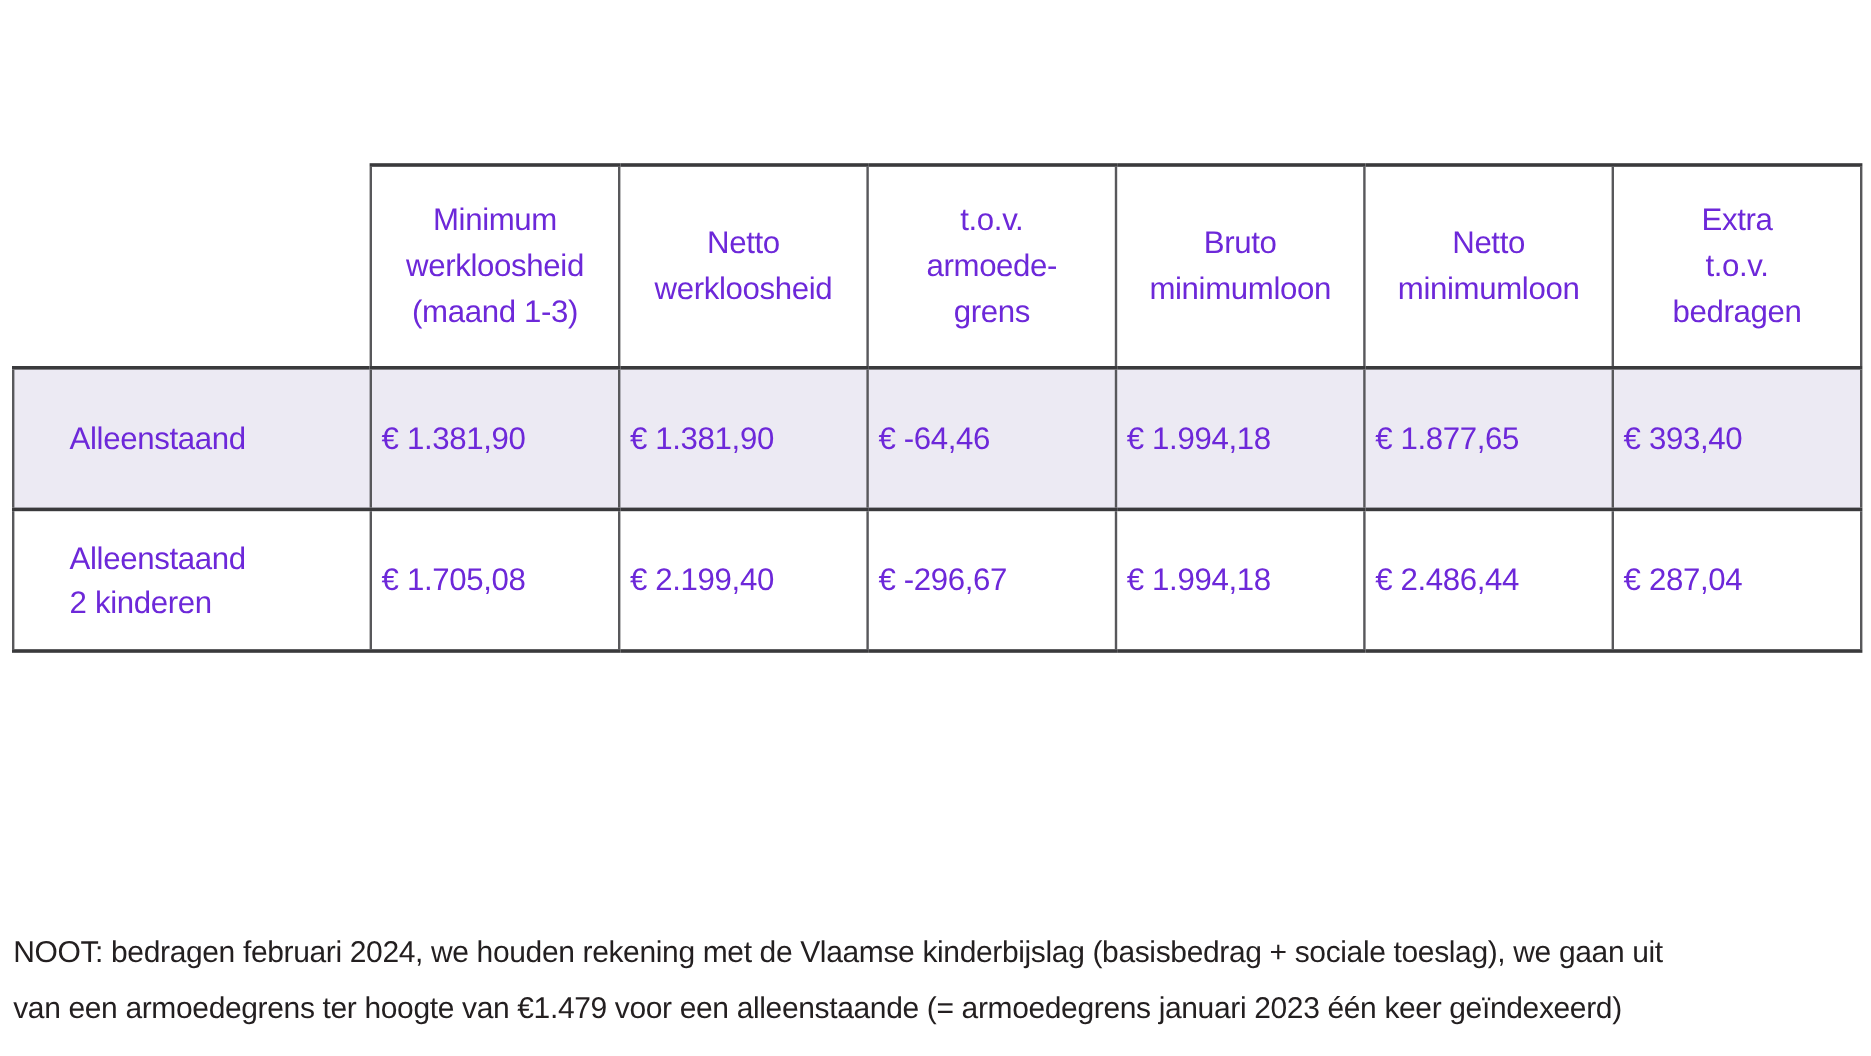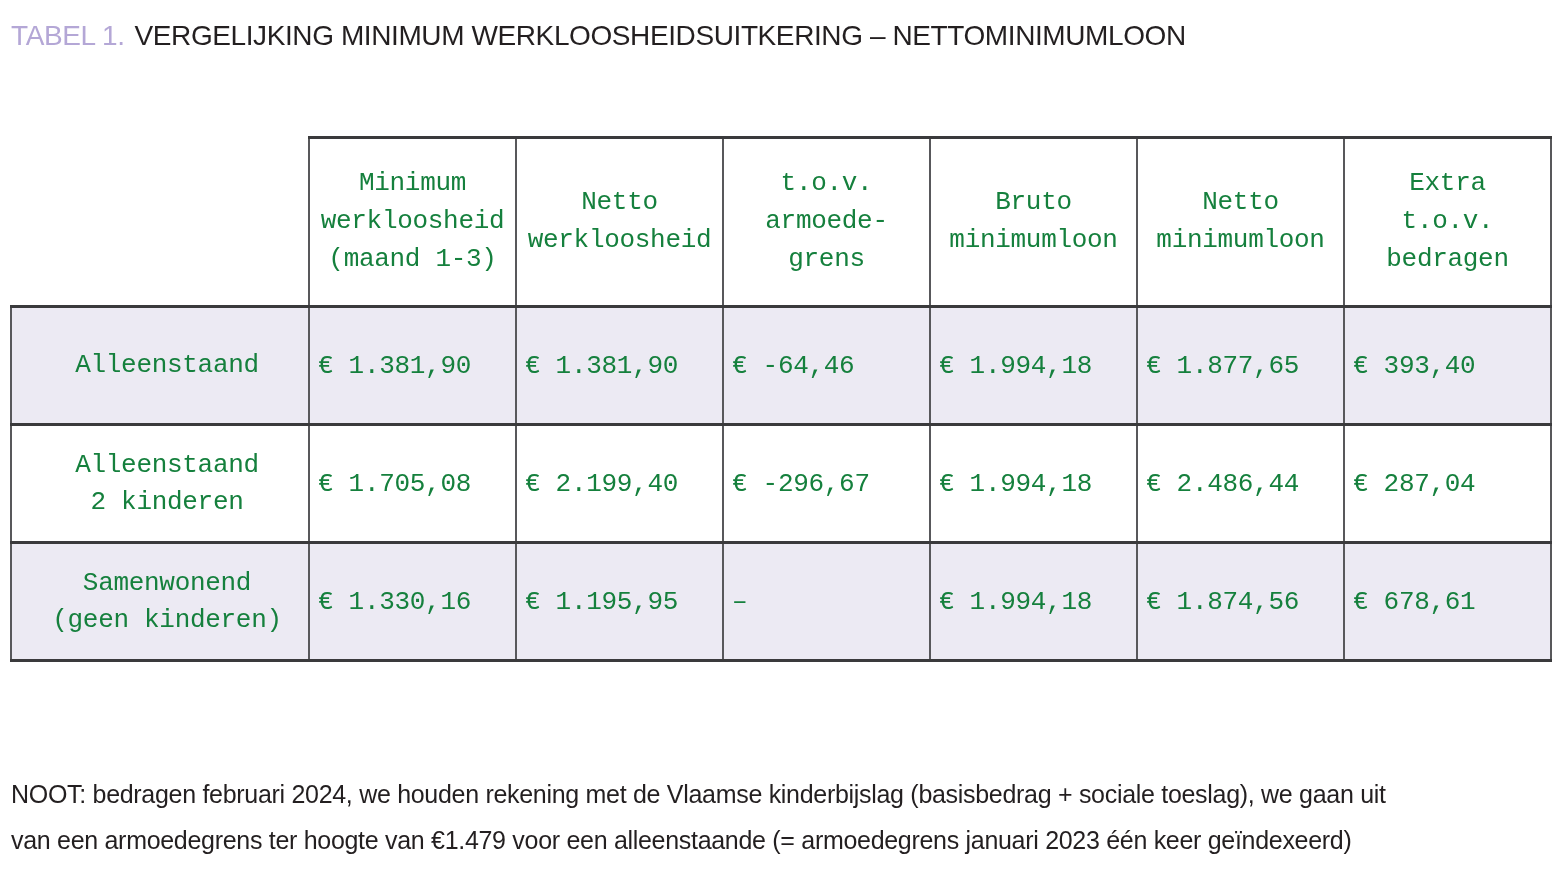--- a/index.html
+++ b/index.html
@@ -18,22 +18,21 @@
     font-size: 28px; line-height: 1.43; letter-spacing: -0.4px;
   }
   .tabel-label { color: #b4a7d6; margin-right: 10px; }
 
   
   table.cmp {
     position: absolute; left: 10px; top: 136px;
     width: 1540px; table-layout: fixed;
     border-collapse: collapse;
     font-size: 26px; letter-spacing: -0.3px;
-    color: #15803d;
-    font-family: Liberation Mono, monospace;
+    color: #6d28d9;
   }
   table.cmp th, table.cmp td {
     border-left: 2px solid #58585b;
     border-right: 2px solid #58585b;
     border-top: 3px solid #3a3a3c;
     border-bottom: 3px solid #3a3a3c;
     vertical-align: middle;
     font-weight: normal;
     padding: 4px 8px;
   }
@@ -41,40 +40,37 @@
     height: 169px;
     background: #ffffff;
     text-align: center;
     white-space: pre-line;
     line-height: 1.45;
   }
   table.cmp thead th.corner { border: none; background: transparent; }
   table.cmp tbody td { height: 118px; text-align: left; }
   table.cmp tbody tr.alt { background: #eceaf3; }
   table.cmp td.rowlabel {
-    text-align: center; padding-left: 22px;
+    text-align: left; padding-left: 46px;
     white-space: pre-line; line-height: 1.4;
   }
   .emph { font-weight: bold; }
 
   
   .notes {
     position: absolute; left: 11px; top: 726px;
     font-size: 25px; line-height: 1.83; letter-spacing: -0.3px;
     white-space: pre-line;
     width: 1545px;
   }
 </style>
 </head>
 <body>
 
 <div class="title-block">
-  <div>
-    <span class="tabel-label">TABEL 1.</span><span>VERGELIJKING MINIMUM WERKLOOSHEIDSUITKERING – NETTOMINIMUMLOON</span>
-  </div>
 </div>
 
 <table class="cmp">
   <colgroup>
     <col style="width:298px">
     <col style="width:207px">
       <col style="width:207px">
       <col style="width:207px">
     <col style="width:207px">
       <col style="width:207px">
@@ -113,30 +109,20 @@
     <tr>
       <td class="rowlabel">Alleenstaand
 2 kinderen</td>
       <td>€ 1.705,08</td>
       <td>€ 2.199,40</td>
       <td class="emph">€ -296,67</td>
       <td>€ 1.994,18</td>
       <td>€ 2.486,44</td>
       <td class="emph">€ 287,04</td>
     </tr>
-    <tr class="alt">
-      <td class="rowlabel">Samenwonend
-(geen kinderen)</td>
-      <td>€ 1.330,16</td>
-      <td>€ 1.195,95</td>
-      <td class="emph">–</td>
-      <td>€ 1.994,18</td>
-      <td>€ 1.874,56</td>
-      <td class="emph">€ 678,61</td>
-    </tr>
   </tbody>
 </table>
 
 <div class="notes">
   <div>NOOT: bedragen februari 2024, we houden rekening met de Vlaamse kinderbijslag (basisbedrag + sociale toeslag), we gaan uit
 van een armoedegrens ter hoogte van €1.479 voor een alleenstaande (= armoedegrens januari 2023 één keer geïndexeerd)</div>
   
 </div>
 
 </body></html>

